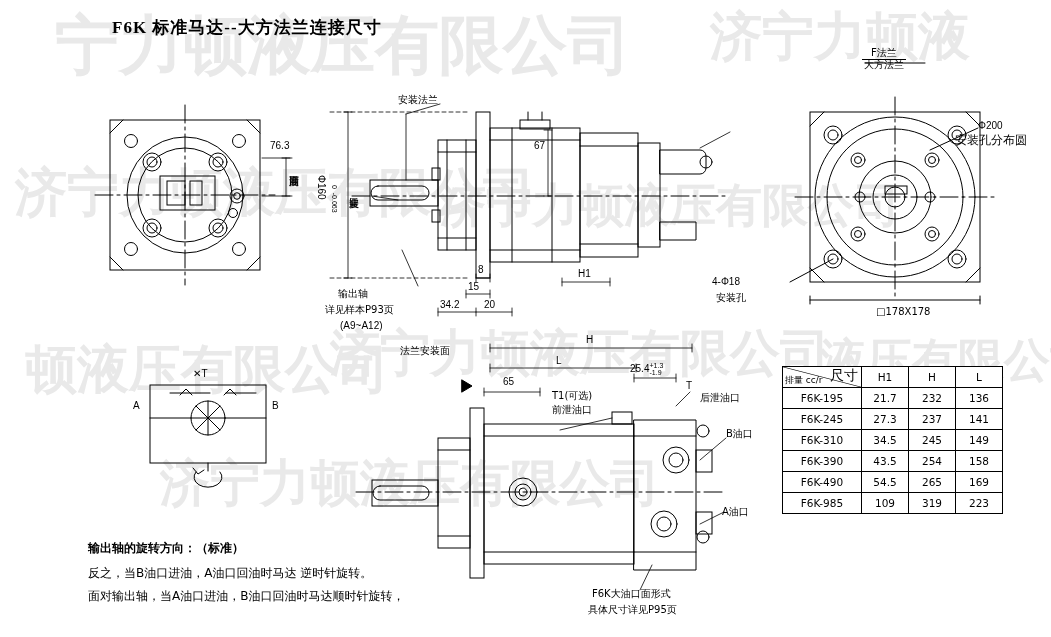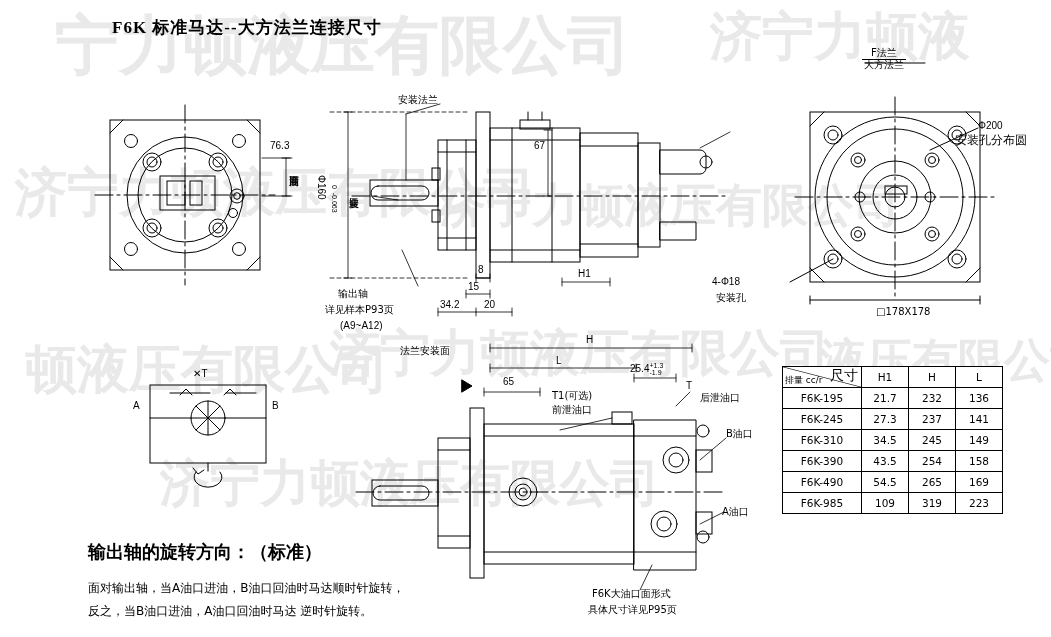--- a/index.html
+++ b/index.html
@@ -25,21 +25,21 @@
     font-size:10.5px;font-family:"DejaVu Sans",sans-serif;background:#fff;
   }
   .spec td,.spec th{border:1px solid #000;text-align:center;padding:2px 4px;height:16px;font-weight:normal;}
   .spec td.model{width:70px;}
   .spec td.num{width:38px;}
   .hdrcell{position:relative;height:30px;width:70px;padding:0;}
   .hdrcell .diag{position:absolute;left:0;top:0;width:100%;height:100%;}
   .hdrcell .t1{position:absolute;right:3px;top:0px;font-size:14px;}
   .hdrcell .t2{position:absolute;left:2px;bottom:0px;font-size:9px;}
   .notes{position:absolute;left:88px;top:540px;z-index:6;font-family:"DejaVu Sans",sans-serif;}
-  .notes .n0{font-size:18px;font-weight:bold;margin-bottom:16px;}
+  .notes .n0{font-size:12px;font-weight:bold;margin-bottom:8px;}
   .notes .n{font-size:12px;margin-bottom:6px;}
   .frac{display:inline-block;text-align:center;line-height:1.05;}
   .frac .top{display:block;border-bottom:1px solid #000;padding:0 2px;}
   .frac .bot{display:block;padding:0 2px;}
   .tolbox{display:inline-block;font-size:7px;line-height:1.0;vertical-align:middle;}
 </style>
 </head>
 <body>
 
 <div>
@@ -292,22 +292,22 @@
   </div>
   <div class="lbl" style="left:978px;top:120px;">Φ200</div>
   <div class="lbl cn" style="left:955px;top:134px;font-size:12px;text-align:center;">安装孔分布圆</div>
   <div class="lbl" style="left:712px;top:276px;">4-Φ18</div>
   <div class="lbl cn" style="left:716px;top:292px;">安装孔</div>
   <div class="lbl cn" style="left:876px;top:306px;">□178X178</div>
 </div>
 
 <div class="notes">
   <div class="n0">输出轴的旋转方向：（标准）</div>
+  <div class="n">反之，当B油口进油，A油口回油时马达 逆时针旋转。</div>
   <div class="n">面对输出轴，当A油口进油，B油口回油时马达顺时针旋转，</div>
-  <div class="n">反之，当B油口进油，A油口回油时马达 逆时针旋转。</div>
 </div>
 
 <table class="spec">
   <thead>
     <tr>
       <th class="hdrcell">
         <svg class="diag" viewBox="0 0 70 30" preserveAspectRatio="none">
           <line x1="0" y1="0" x2="70" y2="30" stroke="#000" stroke-width="1"></line>
         </svg>
         <span class="t1">尺寸</span>

